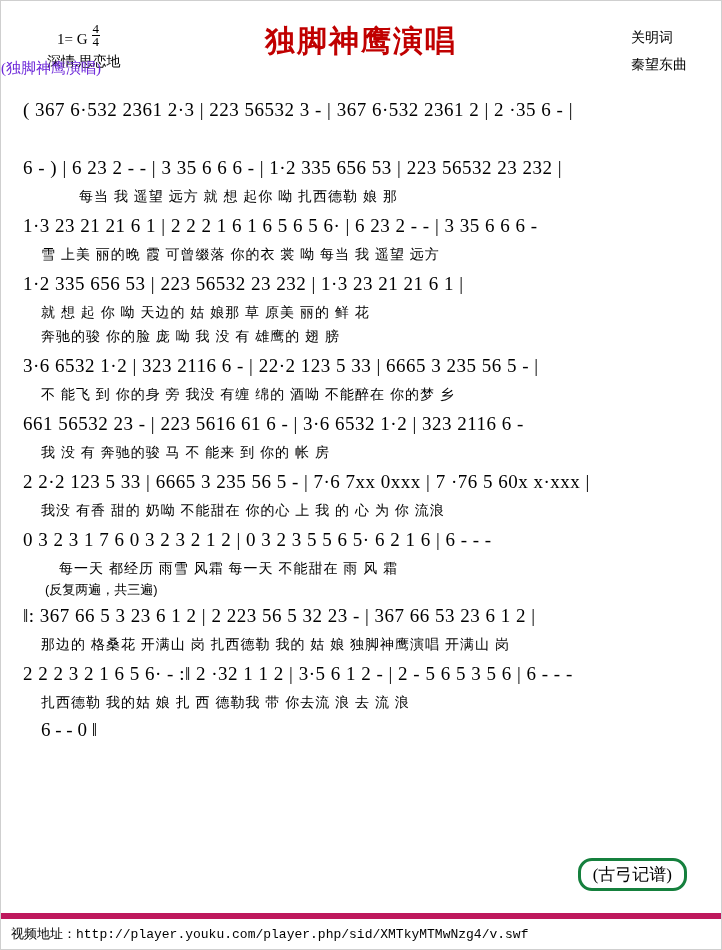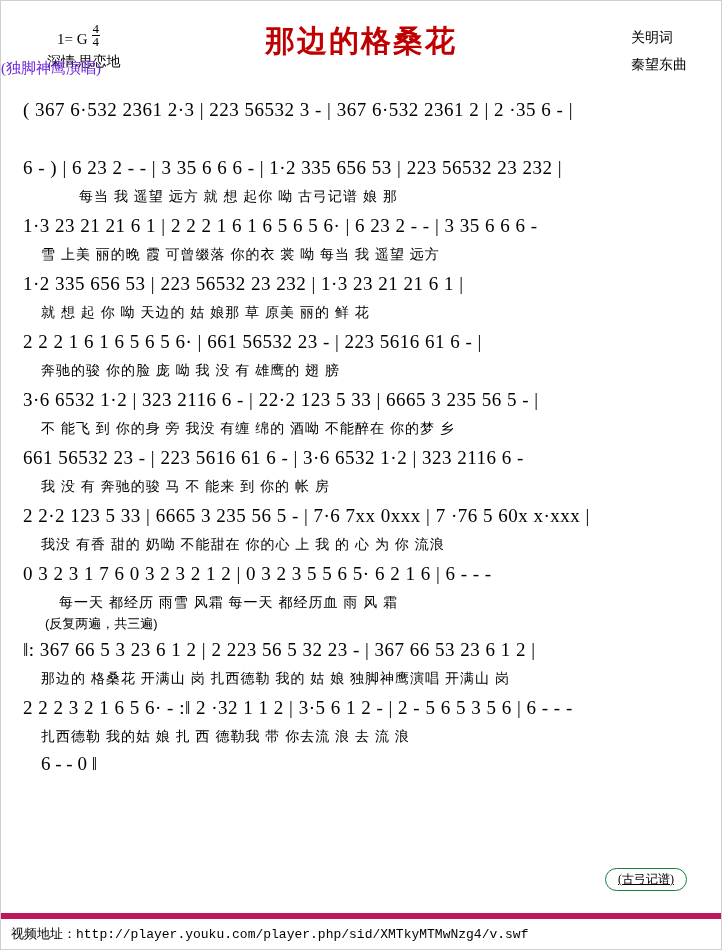--- a/index.html
+++ b/index.html
@@ -109,25 +109,24 @@
     padding-left: 22px;
     letter-spacing: 1px;
   }
   .lyrics.indent1 { padding-left: 60px; }
   .lyrics.indent2 { padding-left: 40px; }
 
   .footer-note {
     position: absolute;
     right: 34px;
     bottom: 58px;
-    font-size: 12px;
-    border: 1px solid #15803d;
+    font-size: 17px;
+    border: 3px solid #15803d;
     border-radius: 14px;
     padding: 2px 12px;
-    text-decoration: underline;
   }
   .url-bar {
     position: absolute;
     left: 0;
     right: 0;
     bottom: 0;
     border-top: 6px solid #be185d;
     height: 30px;
     line-height: 30px;
     padding-left: 10px;
@@ -152,73 +151,72 @@
 </head>
 <body>
 
 <div class="page">
 
   <div class="header">
     <div class="key-sig">
       <span>1= G</span><span class="frac"><span class="num">4</span><span class="den">4</span></span>
     </div>
     <div class="mood">深情.思恋地</div>
-    <div class="title">那边的格桑花</div>
+    <div class="title">独脚神鹰演唱</div>
     <div class="subtitle">(独脚神鹰演唱)</div>
     <div class="credits">
       <div>关明词</div>
       <div>秦望东曲</div>
     </div>
   </div>
 
   <div class="score">
 
     <div class="sysrow">
       <div class="notes">( 367 6·532 2361 2·3 | 223 56532 3 - | 367 6·532 2361 2 | 2 ·35 6 - |</div>
       <div class="lyrics"></div>
     </div>
 
     <div class="sysrow">
       <div class="notes">6 - ) | 6 23 2 - - | 3 35 6 6 6 - | 1·2 335 656 53 | 223 56532 23 232 |</div>
-      <div class="lyrics indent1">每当 我    遥望  远方    就  想 起你  呦   古弓记谱    娘  那</div>
+      <div class="lyrics indent1">每当 我    遥望  远方    就  想 起你  呦   扎西德勒    娘  那</div>
     </div>
 
     <div class="sysrow">
       <div class="notes">1·3 23 21 21 6 1 | 2 2 2 1 6 1 6 5 6 5 6· | 6 23 2 - - | 3 35 6 6 6 -</div>
       <div class="lyrics">雪 上美  丽的晚  霞    可曾缀落 你的衣  裳  呦   每当 我    遥望  远方</div>
     </div>
 
     <div class="sysrow">
       <div class="notes">1·2 335 656 53 | 223 56532 23 232 | 1·3 23 21 21 6 1 |</div>
       <div class="lyrics">就  想  起 你   呦    天边的 姑   娘那     草 原美 丽的 鲜  花</div>
     </div>
 
     <div class="sysrow">
-      <div class="notes">2 2 2 1 6 1 6 5 6 5 6· | 661 56532 23 - | 223 5616 61 6 - |</div>
       <div class="lyrics">奔驰的骏 你的脸  庞 呦   我  没   有    雄鹰的 翅    膀</div>
     </div>
 
     <div class="sysrow">
       <div class="notes">3·6 6532 1·2 | 323 2116 6 - | 22·2 123 5 33 | 6665 3 235 56 5 - |</div>
       <div class="lyrics">不 能飞  到   你的身  旁    我没 有缠 绵的 酒呦  不能醉在 你的梦  乡</div>
     </div>
 
     <div class="sysrow">
       <div class="notes">661 56532 23 - | 223 5616 61 6 - | 3·6 6532 1·2 | 323 2116 6 -</div>
       <div class="lyrics">我  没   有    奔驰的骏   马    不 能来  到   你的 帐  房</div>
     </div>
 
     <div class="sysrow">
       <div class="notes">2 2·2 123 5 33 | 6665 3 235 56 5 - | 7·6 7xx 0xxx | 7 ·76 5 60x x·xxx |</div>
       <div class="lyrics">我没 有香 甜的 奶呦  不能甜在 你的心   上  我 的 心      为  你  流浪</div>
     </div>
 
     <div class="sysrow">
       <div class="notes">0 3 2 3  1 7 6  0 3 2 3  2 1 2 | 0 3 2 3  5 5 6  5· 6 2 1 6 | 6 - - -</div>
-      <div class="lyrics indent2">每一天  都经历  雨雪  风霜     每一天  都经历血 雨 风    霜</div>
+      <div class="lyrics indent2">每一天  都经历  雨雪  风霜     每一天  不能甜在 雨 风    霜</div>
     </div>
 
     <div class="repeat-text">(反复两遍，共三遍)</div>
 
     <div class="sysrow">
       <div class="notes">‖: 367 66 5 3 23 6 1 2 | 2 223 56 5 32 23 - | 367 66 53 23 6 1 2 |</div>
       <div class="lyrics">那边的 格桑花  开满山  岗   扎西德勒 我的 姑  娘     独脚神鹰演唱  开满山   岗</div>
     </div>
 
     <div class="sysrow">

